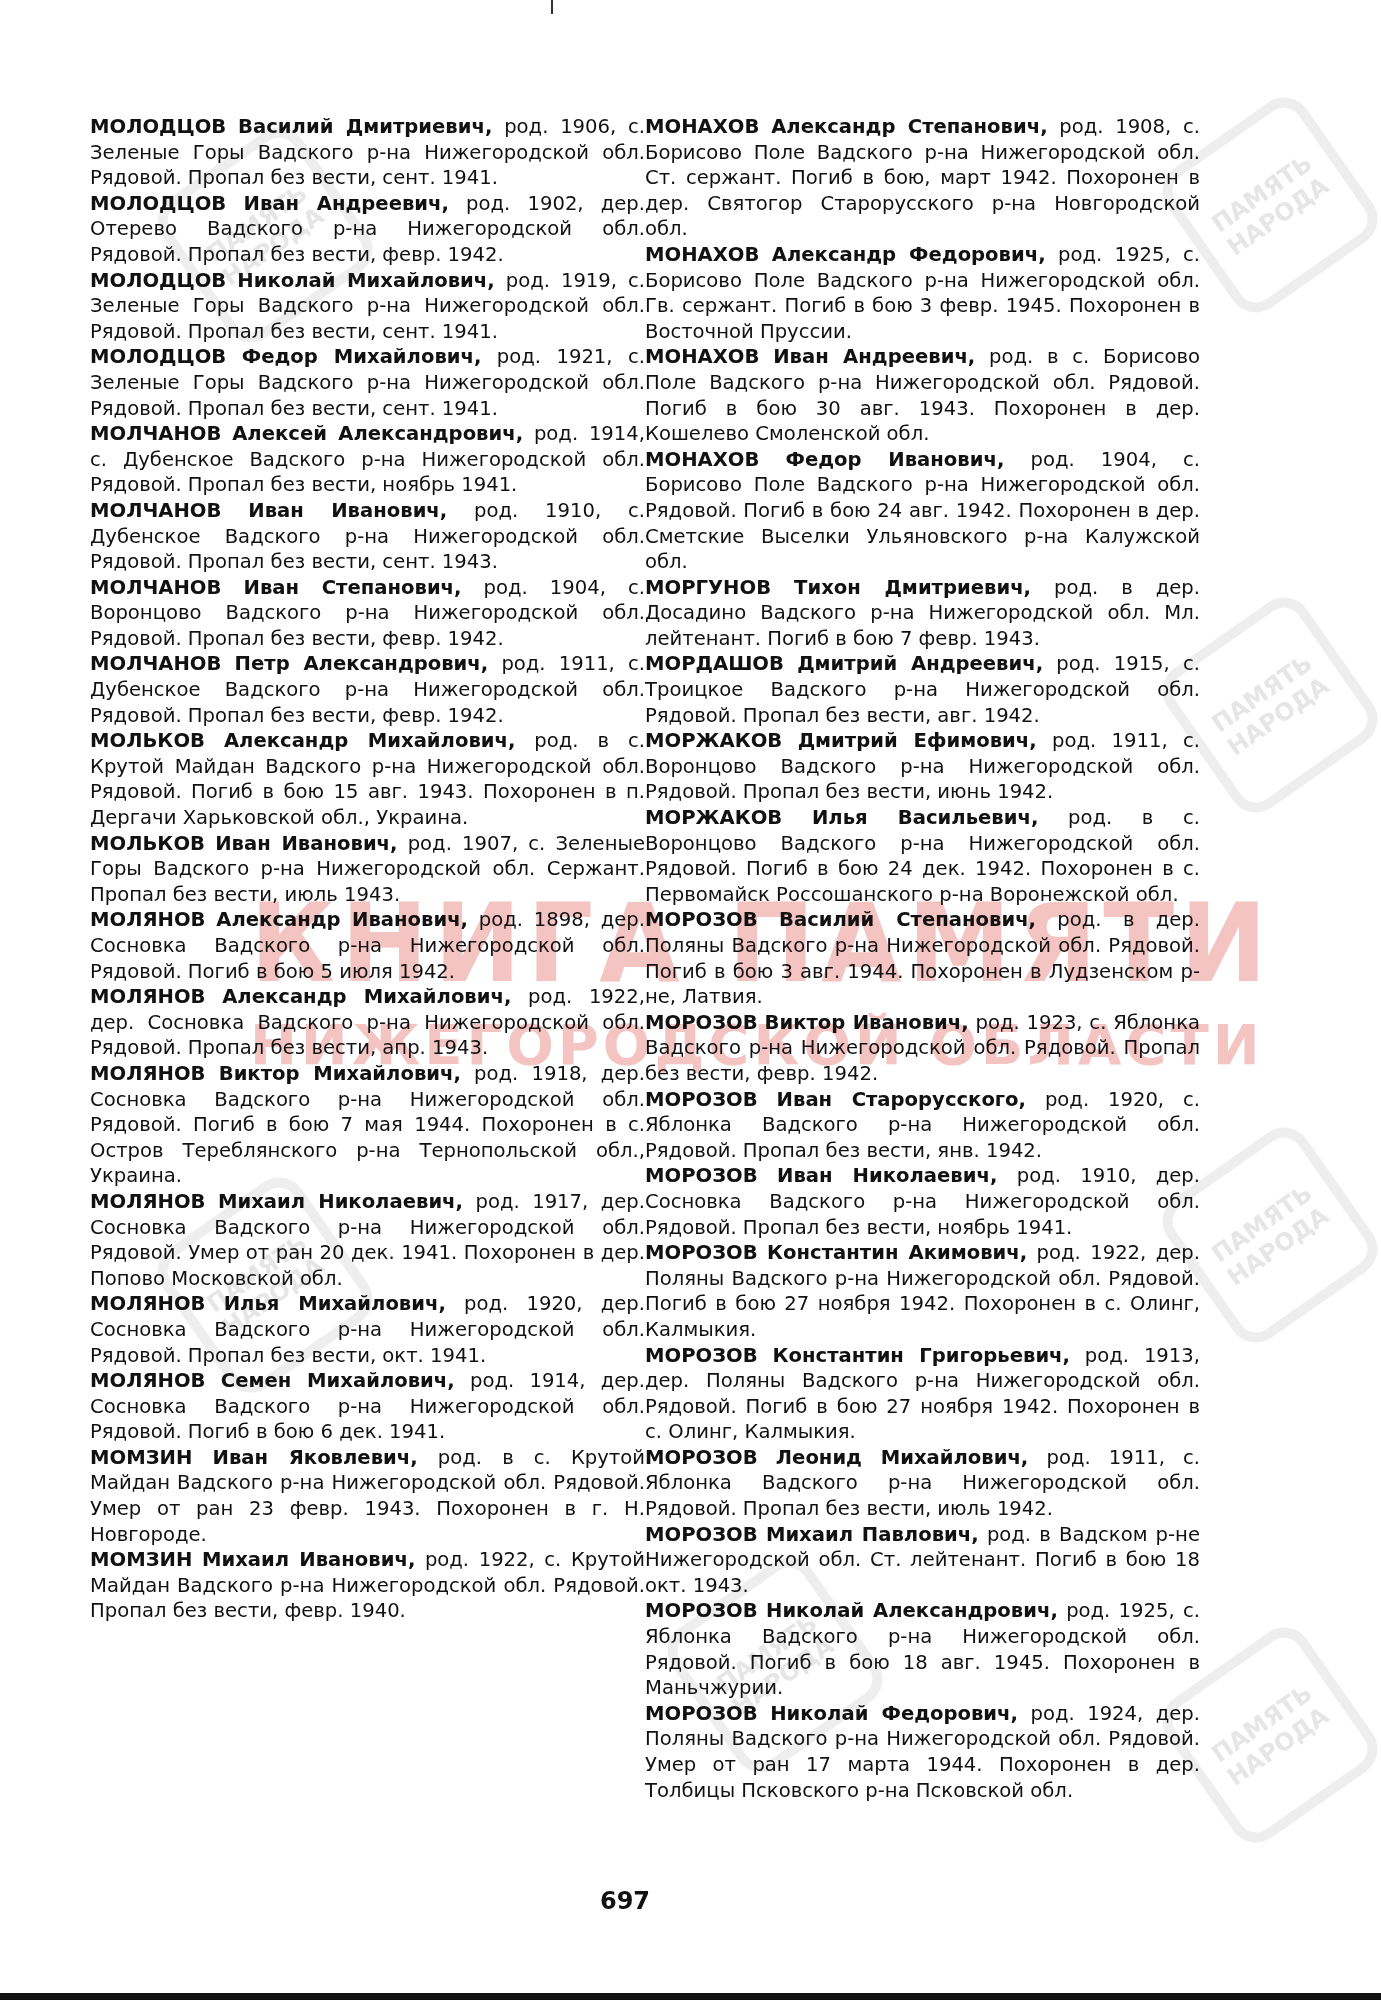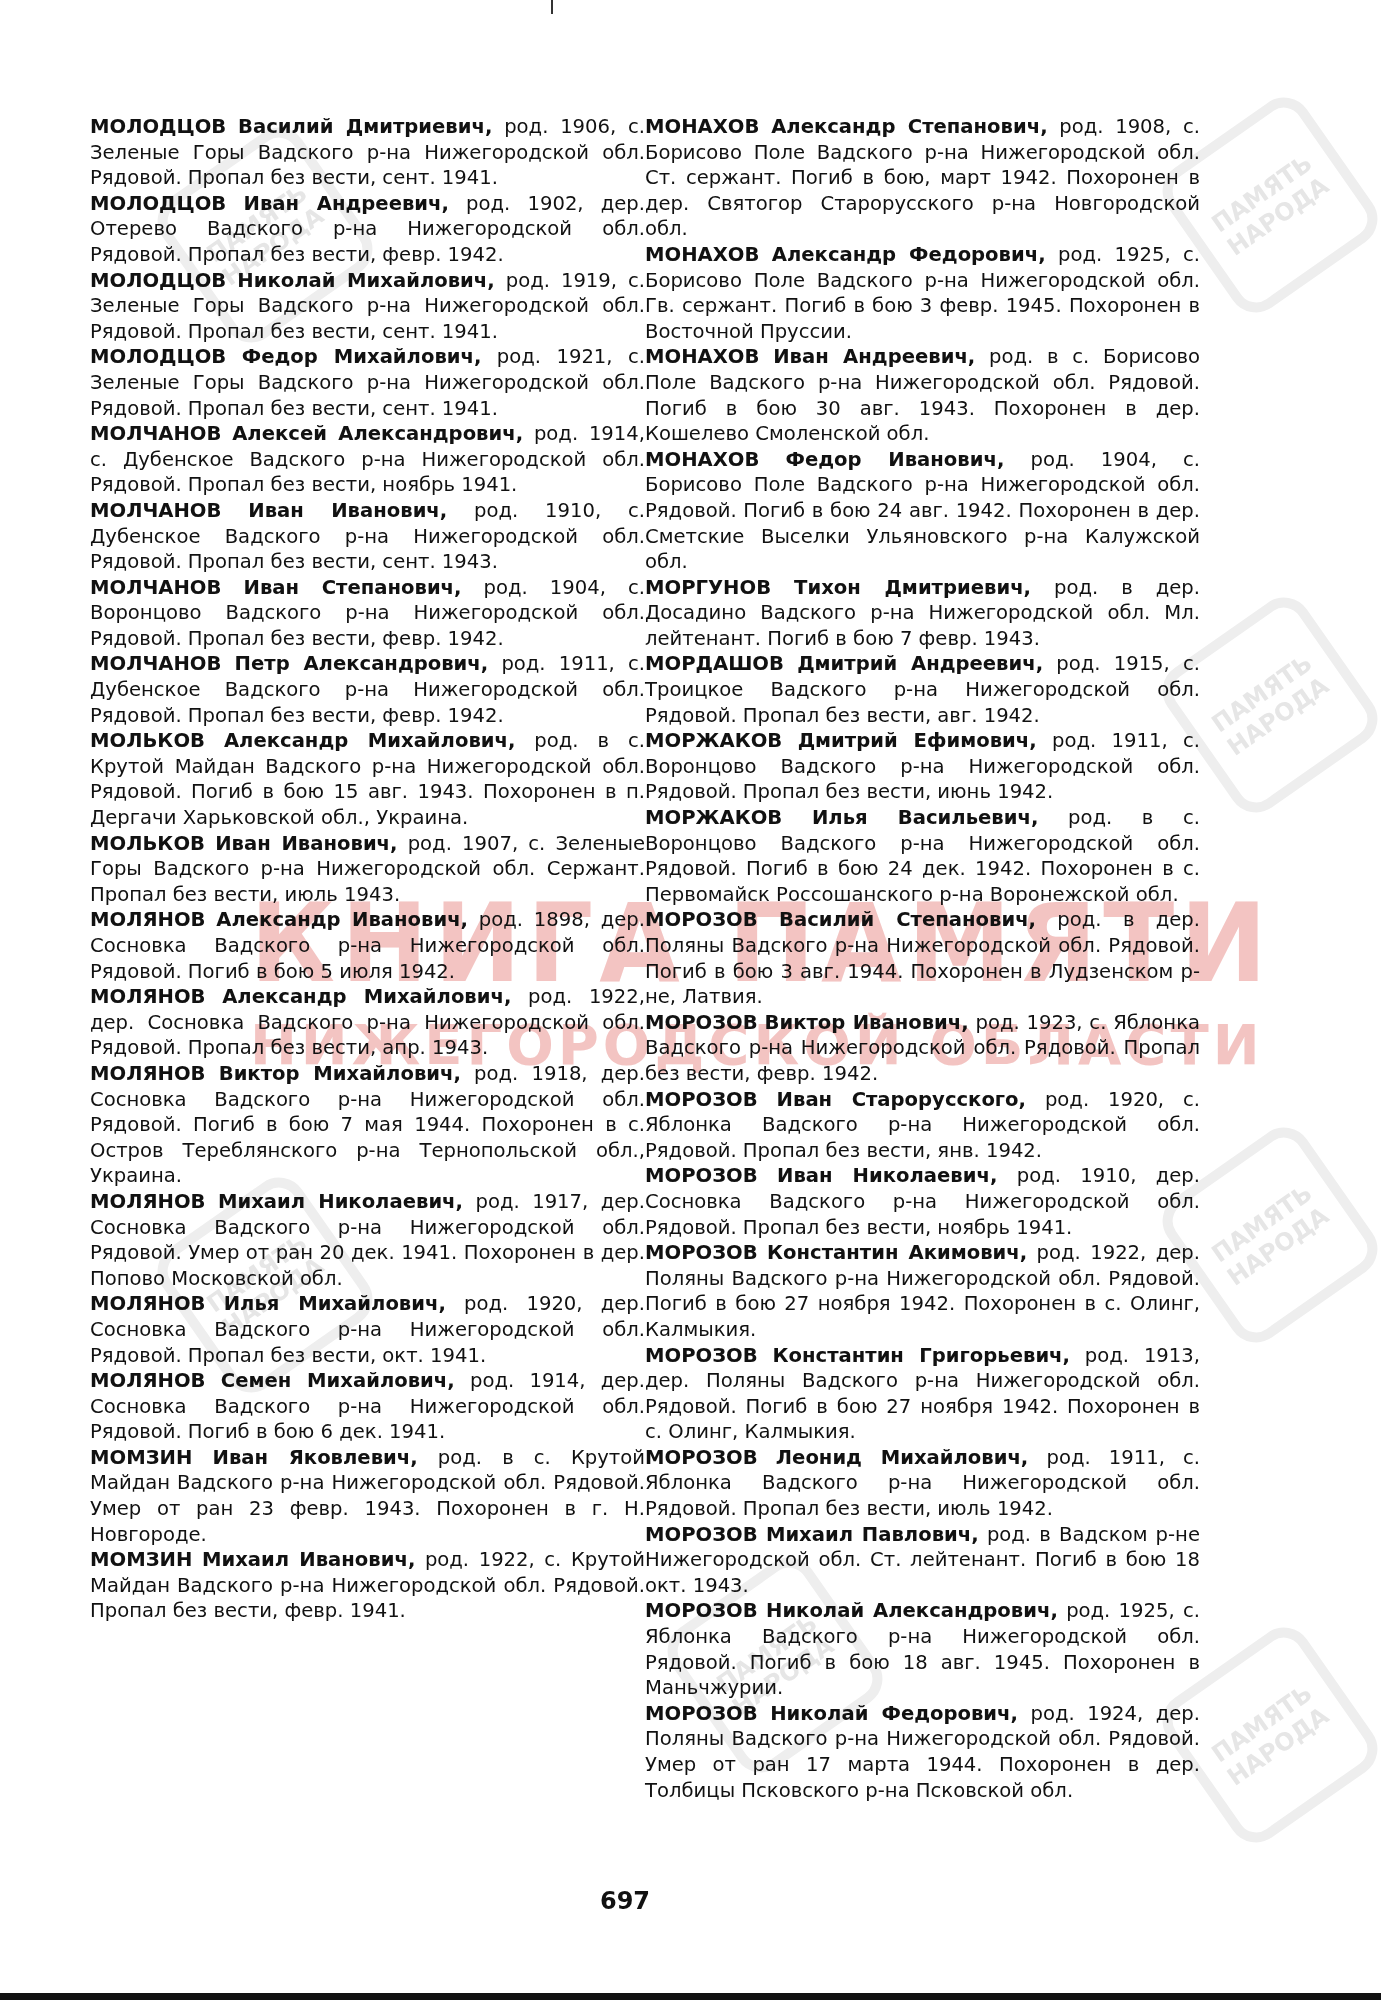--- a/index.html
+++ b/index.html
@@ -166,21 +166,21 @@
         <p class="entry" lang="ru"><span class="surname">МОЛЧАНОВ</span> <span class="given">Петр Александрович,</span><span class="details"> род. 1911, с. Дубенское Вадского р-на Нижегородской обл. Рядовой. Пропал без вести, февр. 1942.</span></p>
         <p class="entry" lang="ru"><span class="surname">МОЛЬКОВ</span> <span class="given">Александр Михайлович,</span><span class="details"> род. в с. Крутой Майдан Вадского р-на Нижегородской обл. Рядовой. Погиб в бою 15 авг. 1943. Похоронен в п. Дергачи Харьковской обл., Украина.</span></p>
         <p class="entry" lang="ru"><span class="surname">МОЛЬКОВ</span> <span class="given">Иван Иванович,</span><span class="details"> род. 1907, с. Зеленые Горы Вадского р-на Нижегородской обл. Сержант. Пропал без вести, июль 1943.</span></p>
         <p class="entry" lang="ru"><span class="surname">МОЛЯНОВ</span> <span class="given">Александр Иванович,</span><span class="details"> род. 1898, дер. Сосновка Вадского р-на Нижегородской обл. Рядовой. Погиб в бою 5 июля 1942.</span></p>
         <p class="entry" lang="ru"><span class="surname">МОЛЯНОВ</span> <span class="given">Александр Михайлович,</span><span class="details"> род. 1922, дер. Сосновка Вадского р-на Нижегородской обл. Рядовой. Пропал без вести, апр. 1943.</span></p>
         <p class="entry" lang="ru"><span class="surname">МОЛЯНОВ</span> <span class="given">Виктор Михайлович,</span><span class="details"> род. 1918, дер. Сосновка Вадского р-на Нижегородской обл. Рядовой. Погиб в бою 7 мая 1944. Похоронен в с. Остров Тереблянского р-на Тернопольской обл., Украина.</span></p>
         <p class="entry" lang="ru"><span class="surname">МОЛЯНОВ</span> <span class="given">Михаил Николаевич,</span><span class="details"> род. 1917, дер. Сосновка Вадского р-на Нижегородской обл. Рядовой. Умер от ран 20 дек. 1941. Похоронен в дер. Попово Московской обл.</span></p>
         <p class="entry" lang="ru"><span class="surname">МОЛЯНОВ</span> <span class="given">Илья Михайлович,</span><span class="details"> род. 1920, дер. Сосновка Вадского р-на Нижегородской обл. Рядовой. Пропал без вести, окт. 1941.</span></p>
         <p class="entry" lang="ru"><span class="surname">МОЛЯНОВ</span> <span class="given">Семен Михайлович,</span><span class="details"> род. 1914, дер. Сосновка Вадского р-на Нижегородской обл. Рядовой. Погиб в бою 6 дек. 1941.</span></p>
         <p class="entry" lang="ru"><span class="surname">МОМЗИН</span> <span class="given">Иван Яковлевич,</span><span class="details"> род. в с. Крутой Майдан Вадского р-на Нижегородской обл. Рядовой. Умер от ран 23 февр. 1943. Похоронен в г. Н. Новгороде.</span></p>
-        <p class="entry" lang="ru"><span class="surname">МОМЗИН</span> <span class="given">Михаил Иванович,</span><span class="details"> род. 1922, с. Крутой Майдан Вадского р-на Нижегородской обл. Рядовой. Пропал без вести, февр. 1941.</span></p>
+        <p class="entry" lang="ru"><span class="surname">МОМЗИН</span> <span class="given">Михаил Иванович,</span><span class="details"> род. 1922, с. Крутой Майдан Вадского р-на Нижегородской обл. Рядовой. Пропал без вести, февр. 1940.</span></p>
       </div>
     <div class="col" id="right-col">
         <p class="entry" lang="ru"><span class="surname">МОНАХОВ</span> <span class="given">Александр Степанович,</span><span class="details"> род. 1908, с. Борисово Поле Вадского р-на Нижегородской обл. Ст. сержант. Погиб в бою, март 1942. Похоронен в дер. Святогор Старорусского р-на Новгородской обл.</span></p>
         <p class="entry" lang="ru"><span class="surname">МОНАХОВ</span> <span class="given">Александр Федорович,</span><span class="details"> род. 1925, с. Борисово Поле Вадского р-на Нижегородской обл. Гв. сержант. Погиб в бою 3 февр. 1945. Похоронен в Восточной Пруссии.</span></p>
         <p class="entry" lang="ru"><span class="surname">МОНАХОВ</span> <span class="given">Иван Андреевич,</span><span class="details"> род. в с. Борисово Поле Вадского р-на Нижегородской обл. Рядовой. Погиб в бою 30 авг. 1943. Похоронен в дер. Кошелево Смоленской обл.</span></p>
         <p class="entry" lang="ru"><span class="surname">МОНАХОВ</span> <span class="given">Федор Иванович,</span><span class="details"> род. 1904, с. Борисово Поле Вадского р-на Нижегородской обл. Рядовой. Погиб в бою 24 авг. 1942. Похоронен в дер. Сметские Выселки Ульяновского р-на Калужской обл.</span></p>
         <p class="entry" lang="ru"><span class="surname">МОРГУНОВ</span> <span class="given">Тихон Дмитриевич,</span><span class="details"> род. в дер. Досадино Вадского р-на Нижегородской обл. Мл. лейтенант. Погиб в бою 7 февр. 1943.</span></p>
         <p class="entry" lang="ru"><span class="surname">МОРДАШОВ</span> <span class="given">Дмитрий Андреевич,</span><span class="details"> род. 1915, с. Троицкое Вадского р-на Нижегородской обл. Рядовой. Пропал без вести, авг. 1942.</span></p>
         <p class="entry" lang="ru"><span class="surname">МОРЖАКОВ</span> <span class="given">Дмитрий Ефимович,</span><span class="details"> род. 1911, с. Воронцово Вадского р-на Нижегородской обл. Рядовой. Пропал без вести, июнь 1942.</span></p>
         <p class="entry" lang="ru"><span class="surname">МОРЖАКОВ</span> <span class="given">Илья Васильевич,</span><span class="details"> род. в с. Воронцово Вадского р-на Нижегородской обл. Рядовой. Погиб в бою 24 дек. 1942. Похоронен в с. Первомайск Россошанского р-на Воронежской обл.</span></p>

